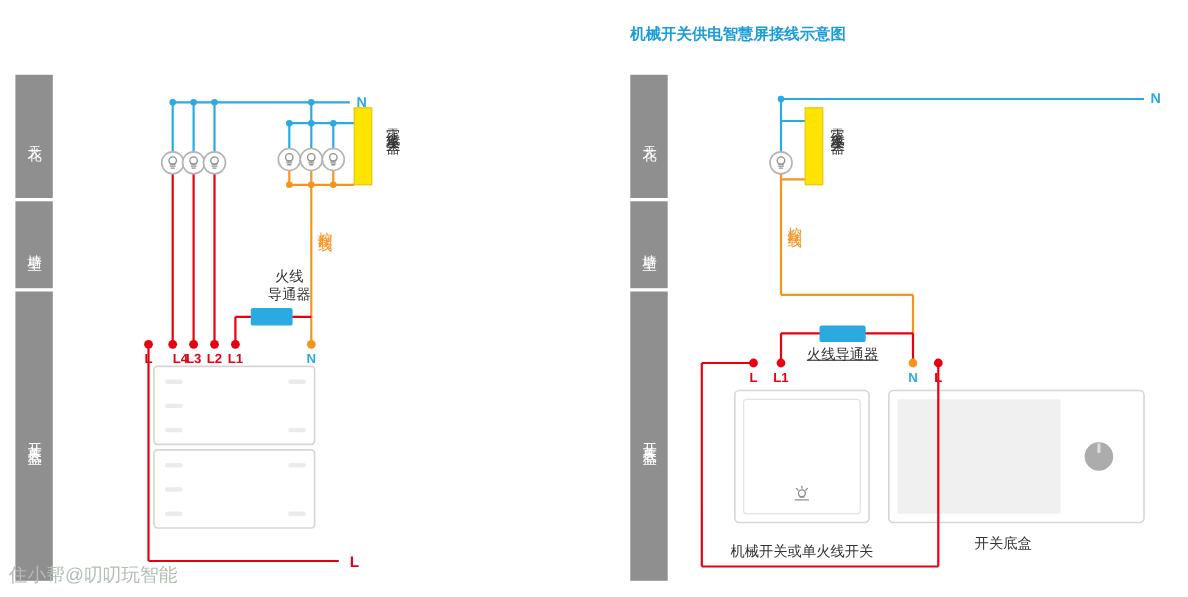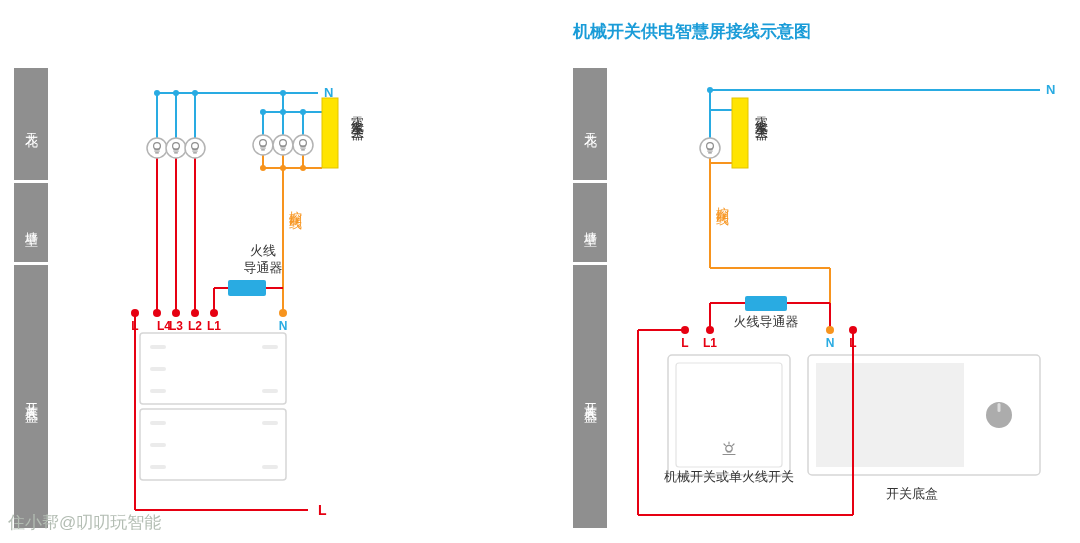--- a/index.html
+++ b/index.html
@@ -28,21 +28,21 @@
   .bar{position:absolute;width:34px;display:flex;flex-direction:column;gap:3px;}
   .bar-sec{background:var(--c-gray-bar);color:#fff;display:flex;align-items:center;justify-content:center;}
   
   .lbl{position:absolute;font-size:13px;color:#333;white-space:nowrap;line-height:1;}
   .center{transform:translateX(-50%);}
   .term{font-size:12px;font-weight:600;}
   .wirelabel{font-weight:700;}
   .lred{color:var(--c-red)} .lblue{color:var(--c-blue)} .lorange{color:var(--c-orange)}
   .vtext{writing-mode:vertical-rl;text-orientation:upright;letter-spacing:3px;font-size:13px;}
   .bar-label{writing-mode:vertical-rl;text-orientation:upright;letter-spacing:2px;font-size:13px;color:#fff;}
-  .title{font-size:17px;font-weight:700;color:var(--c-title-text);}
+  .title{font-size:14px;font-weight:700;color:var(--c-title-text);}
   .watermark{font-size:17px;color:#b3bdb3;}
   .two-line{text-align:center;line-height:17px;margin-left:16px;}
 </style>
 </head>
 <body>
 
 <div class="bar" style="left:14px;top:68px;">
   <div class="bar-sec" style="height:112px">
     <span class="bar-label">天花</span>
   </div>
@@ -180,16 +180,16 @@
     <div>导通器</div>
   </div>
 
   <span class="lbl wirelabel lblue" style="left:1046px;top:83px;">N</span>
   <span class="lbl term lred center" style="left:685px;top:337px;">L</span>
   <span class="lbl term lred center" style="left:710px;top:337px;">L1</span>
   <span class="lbl term lblue center" style="left:830px;top:337px;">N</span>
   <span class="lbl term lred center" style="left:853px;top:337px;">L</span>
   <span class="lbl vtext" style="left:755px;top:106px;">零线发生器</span>
   <span class="lbl vtext lorange" style="left:716px;top:196px;">控制线</span>
-  <span class="lbl center" style="left:766px;top:315px;">火线导通器</span>
-  <span class="lbl center" style="left:729px;top:470px;">机械开关或单火线开关</span>
+  <span class="lbl center" style="left:766px;top:315px;text-decoration:underline;">火线导通器</span>
+  <span class="lbl center" style="left:729px;top:494px;">机械开关或单火线开关</span>
   <span class="lbl center" style="left:912px;top:487px;">开关底盒</span>
 </div>
 
 </body></html>

